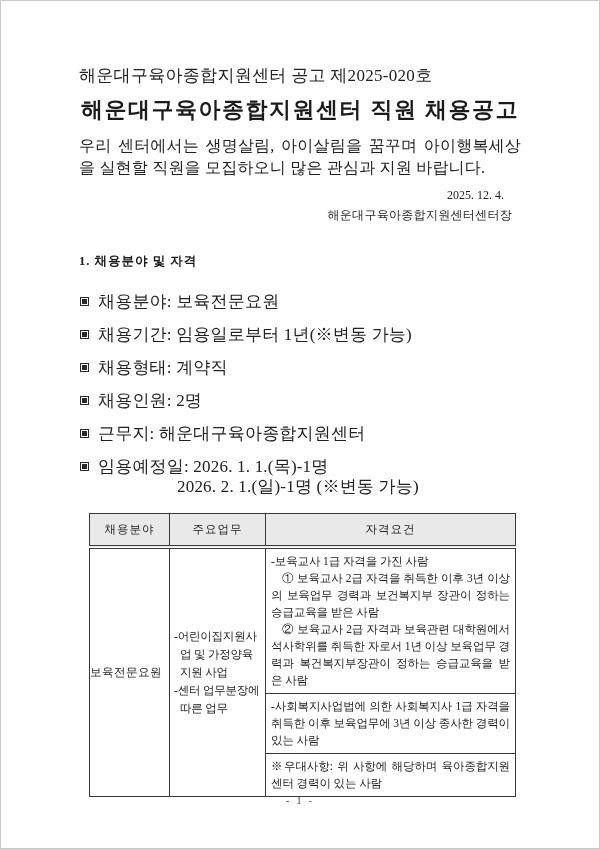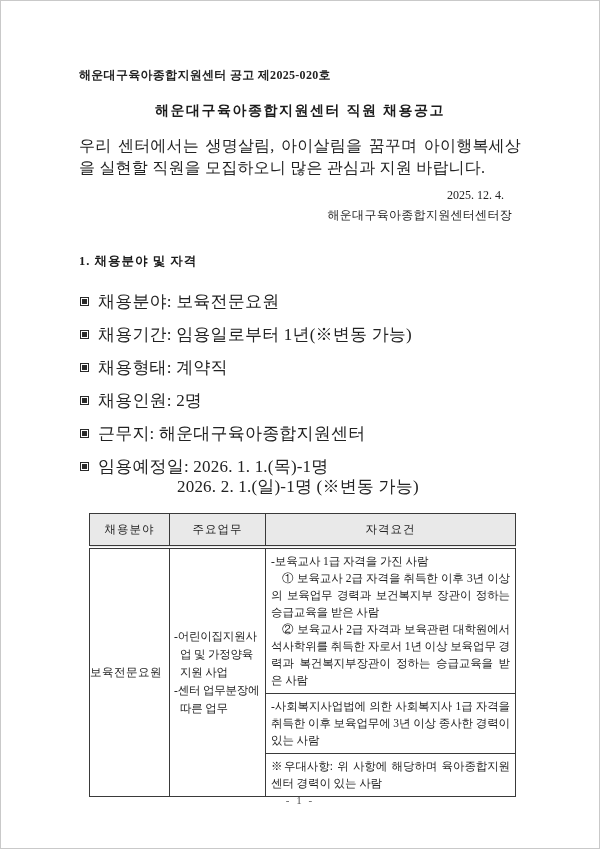--- a/index.html
+++ b/index.html
@@ -11,30 +11,29 @@
     background: #ffffff;
     border: 1px solid #c9c9c9;
     font-family: "Liberation Serif", "DejaVu Serif", serif;
     color: #222222;
     overflow: hidden;
   }
   .content {
     padding: 68px 78px 0 78px;
   }
   .notice-number {
-    font-size: 12px;
+    font-size: 17px;
     line-height: 13px;
     letter-spacing: 0.3px;
-    font-weight: bold;
   }
   .doc-title {
     margin-top: 16px;
     text-align: center;
     font-family: "Liberation Sans", "DejaVu Sans", sans-serif;
-    font-size: 14px;
+    font-size: 22px;
     font-weight: bold;
     letter-spacing: 1.5px;
     line-height: 24px;
     color: #1b1b1b;
   }
   .intro {
     margin-top: 13px;
     font-size: 16px;
     line-height: 22px;
     text-align: justify;

